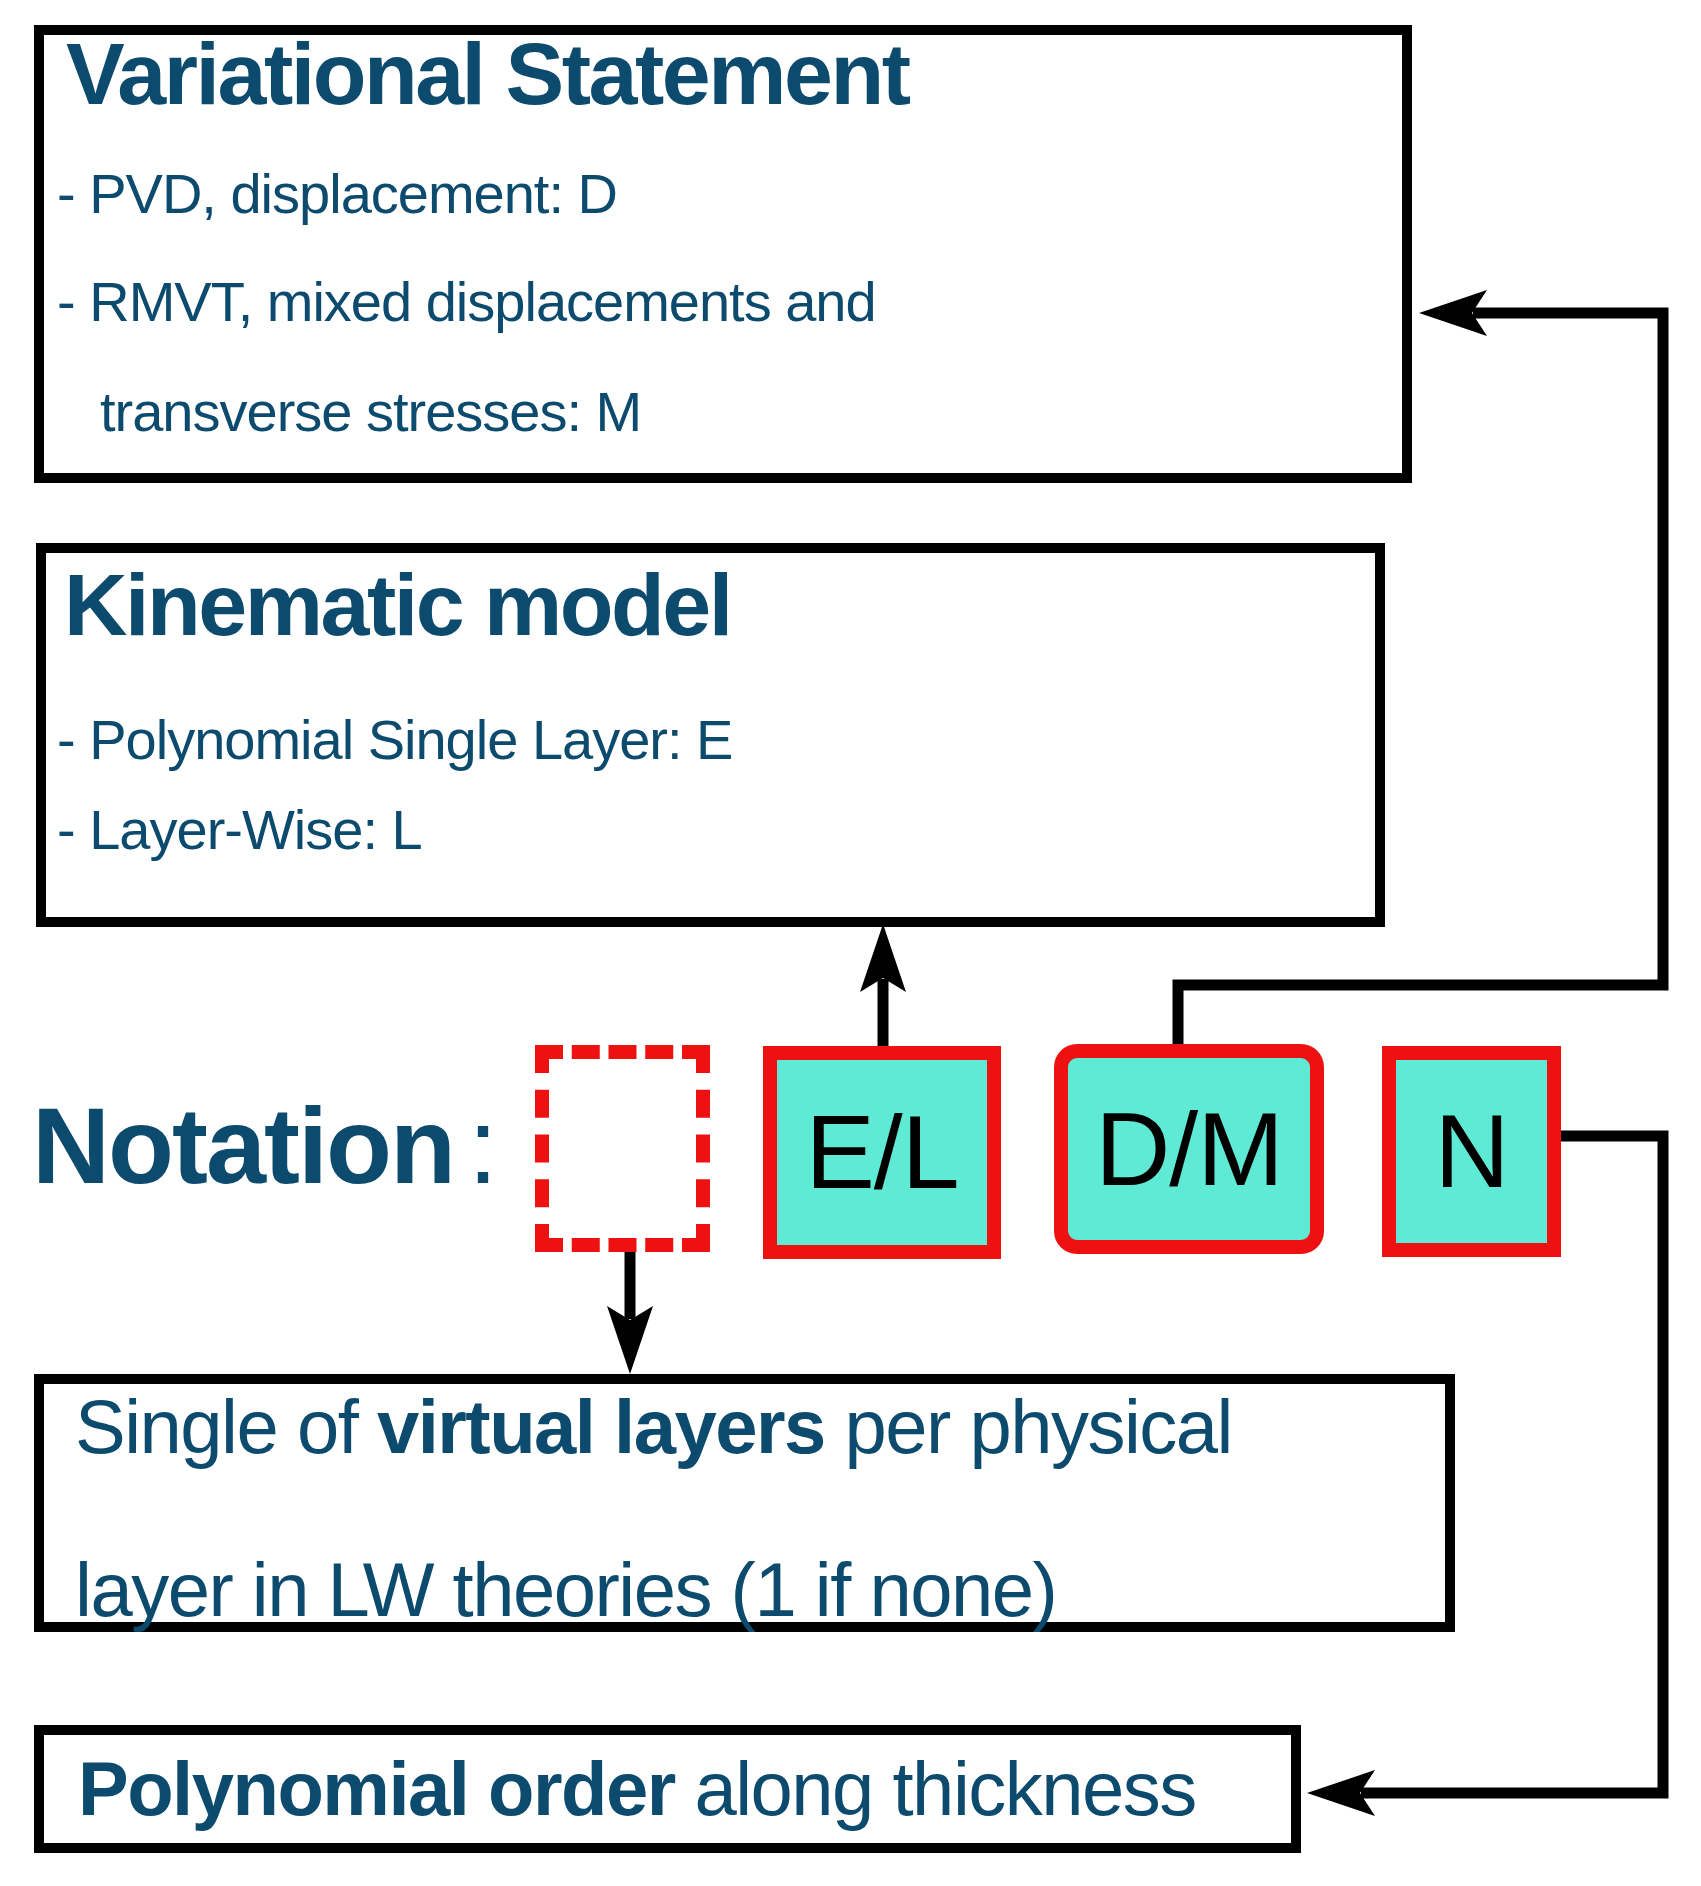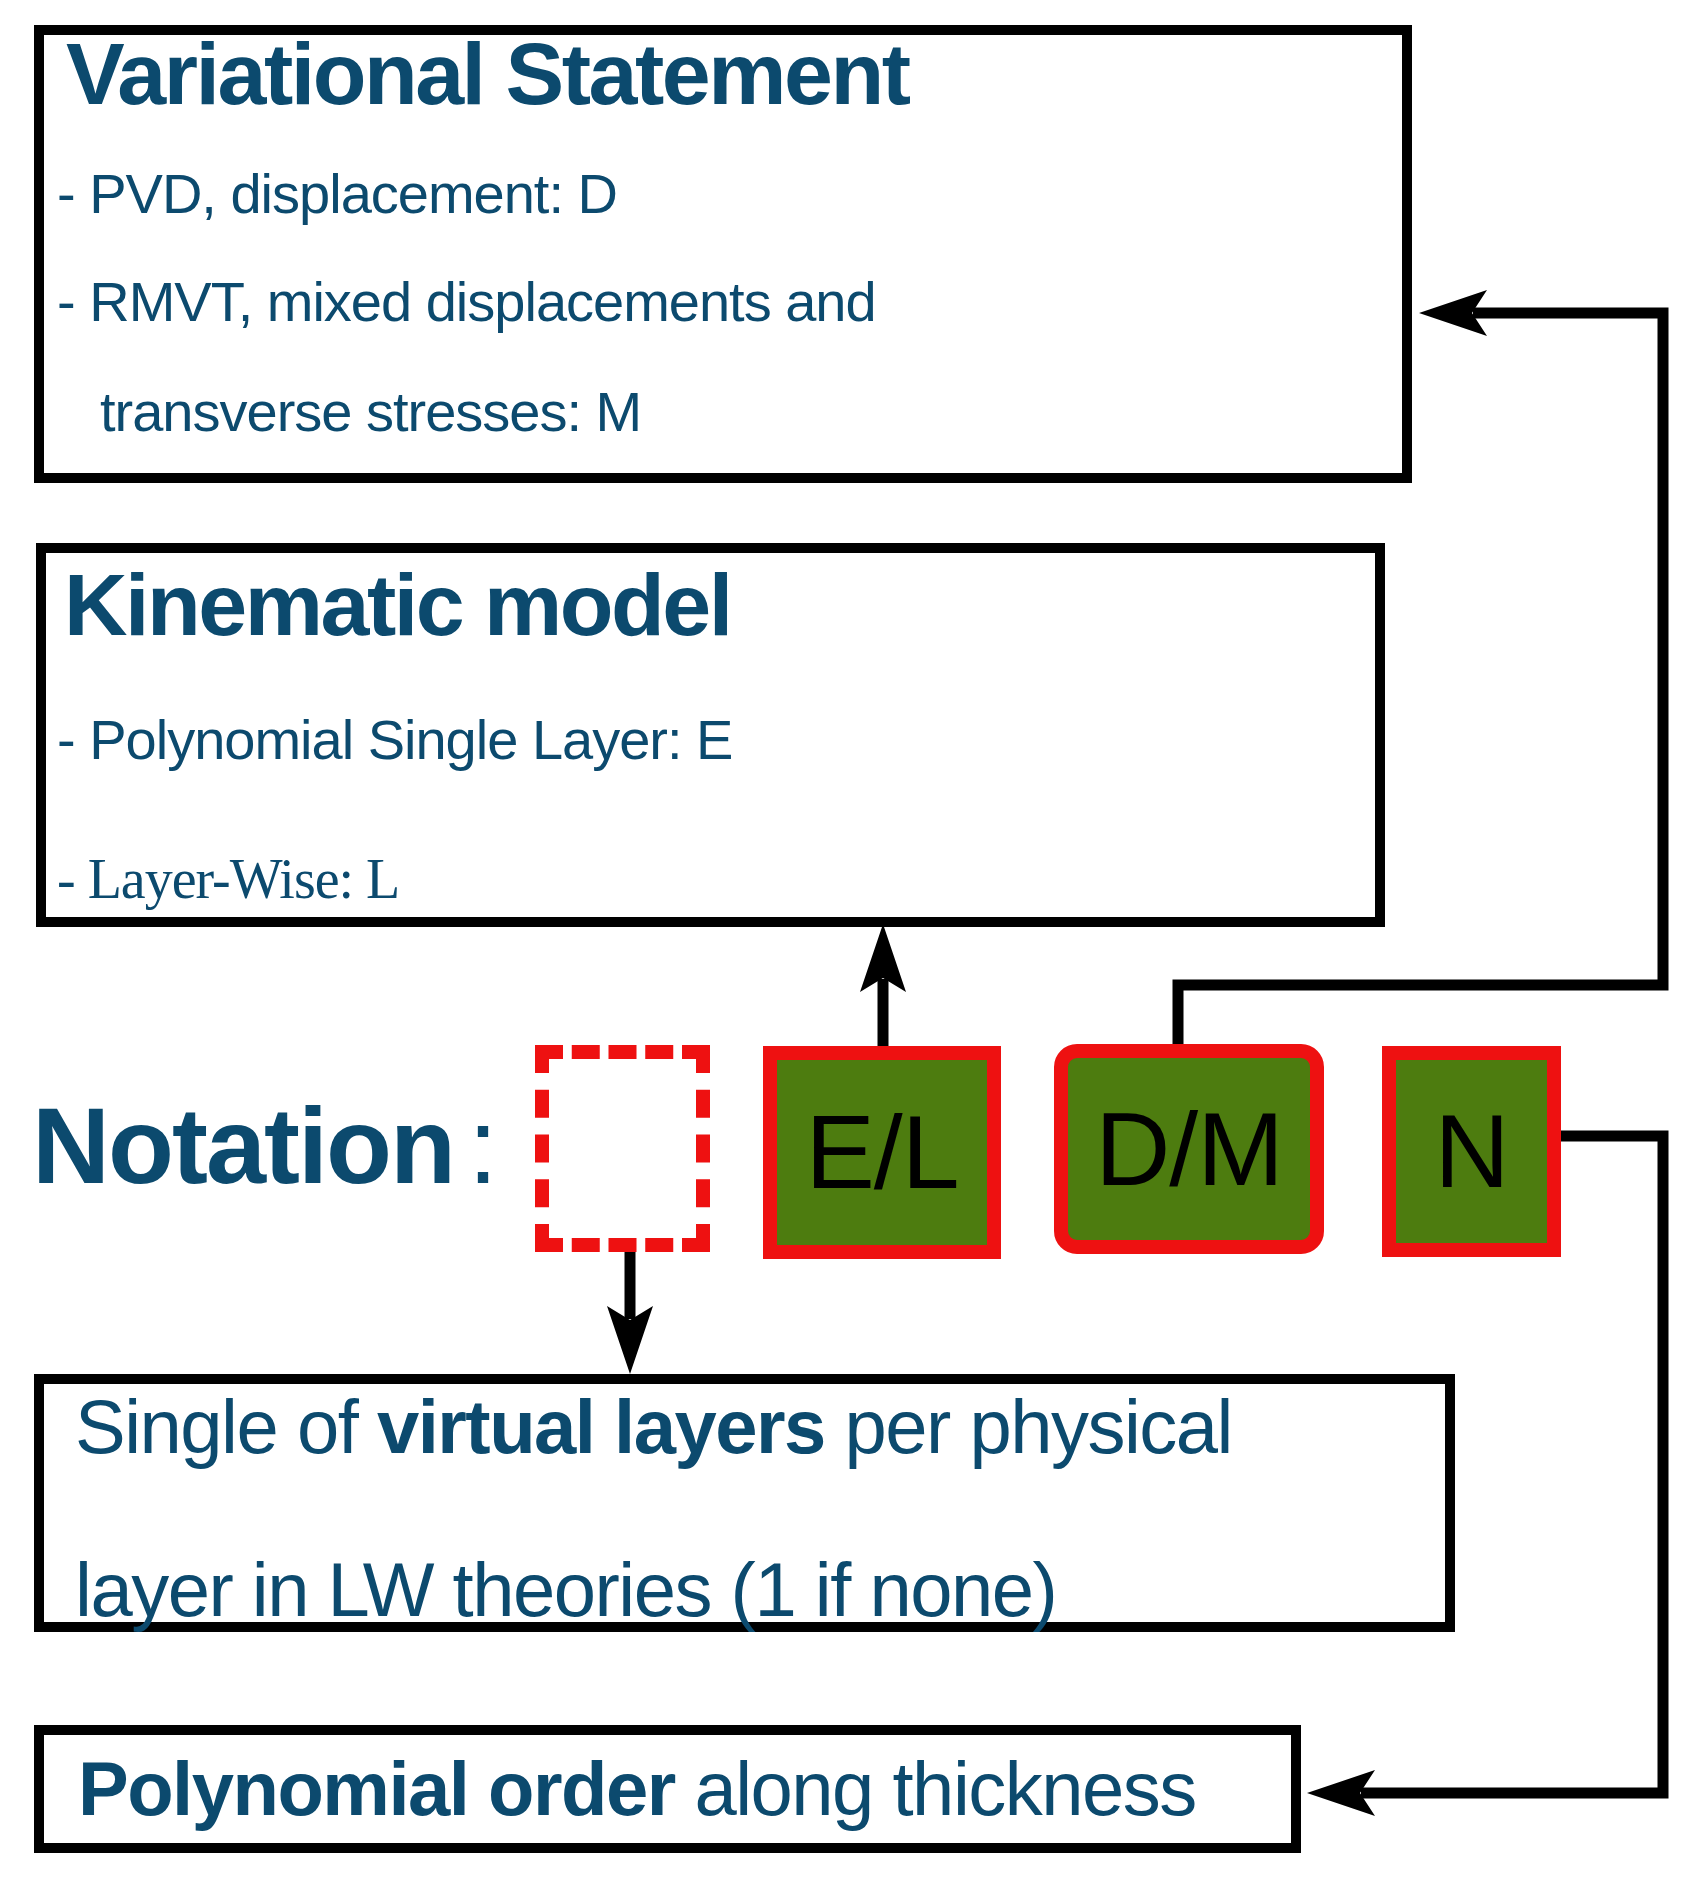--- a/index.html
+++ b/index.html
@@ -48,21 +48,21 @@
     letter-spacing: -2px;
   }
   .notation-colon {
     font-weight: normal;
     margin-left: 14px;
   }
   .slot {
     position: absolute;
     box-sizing: border-box;
     border: 14px solid #ee1111;
-    background: #4d7c0f;
+    background: #5eead4;
     display: flex;
     align-items: center;
     justify-content: center;
     font-size: 104px;
     letter-spacing: -1px;
     color: #000000;
   }
   .slot.dashed {
     border-style: dashed;
     background: transparent;
@@ -93,21 +93,21 @@
 
   <div class="box" style="left:34px; top:25px; width:1378px; height:458px;"></div>
   <div class="txt box-title" style="left:66px; top:30px;">Variational Statement</div>
   <div class="txt body-line" style="left:57px; top:166px;">- PVD, displacement: D</div>
   <div class="txt body-line" style="left:57px; top:274px;">- RMVT, mixed displacements and</div>
   <div class="txt body-line" style="left:100px; top:384px;">transverse stresses: M</div>
 
   <div class="box" style="left:36px; top:543px; width:1349px; height:384px;"></div>
   <div class="txt box-title" style="left:64px; top:561px;">Kinematic model</div>
   <div class="txt body-line" style="left:57px; top:712px;">- Polynomial Single Layer: E</div>
-  <div class="txt body-line" style="left:57px; top:851px;font-family:Liberation Serif, serif;">- Layer-Wise: L</div>
+  <div class="txt body-line" style="left:57px; top:802px;">- Layer-Wise: L</div>
 
   <div class="txt notation-label" style="left:32px; top:1092px;"><span>Notation</span><span class="notation-colon">:</span></div>
 
   <div class="slot dashed" style="left:535px; top:1045px; width:175px; height:207px;"></div>
   <div class="slot" style="left:763px; top:1046px; width:238px; height:213px;">
       <span>E/L</span>
     </div>
   <div class="slot" style="left:1054px; top:1044px; width:270px; height:210px;border-radius:23px;">
       <span>D/M</span>
     </div>

